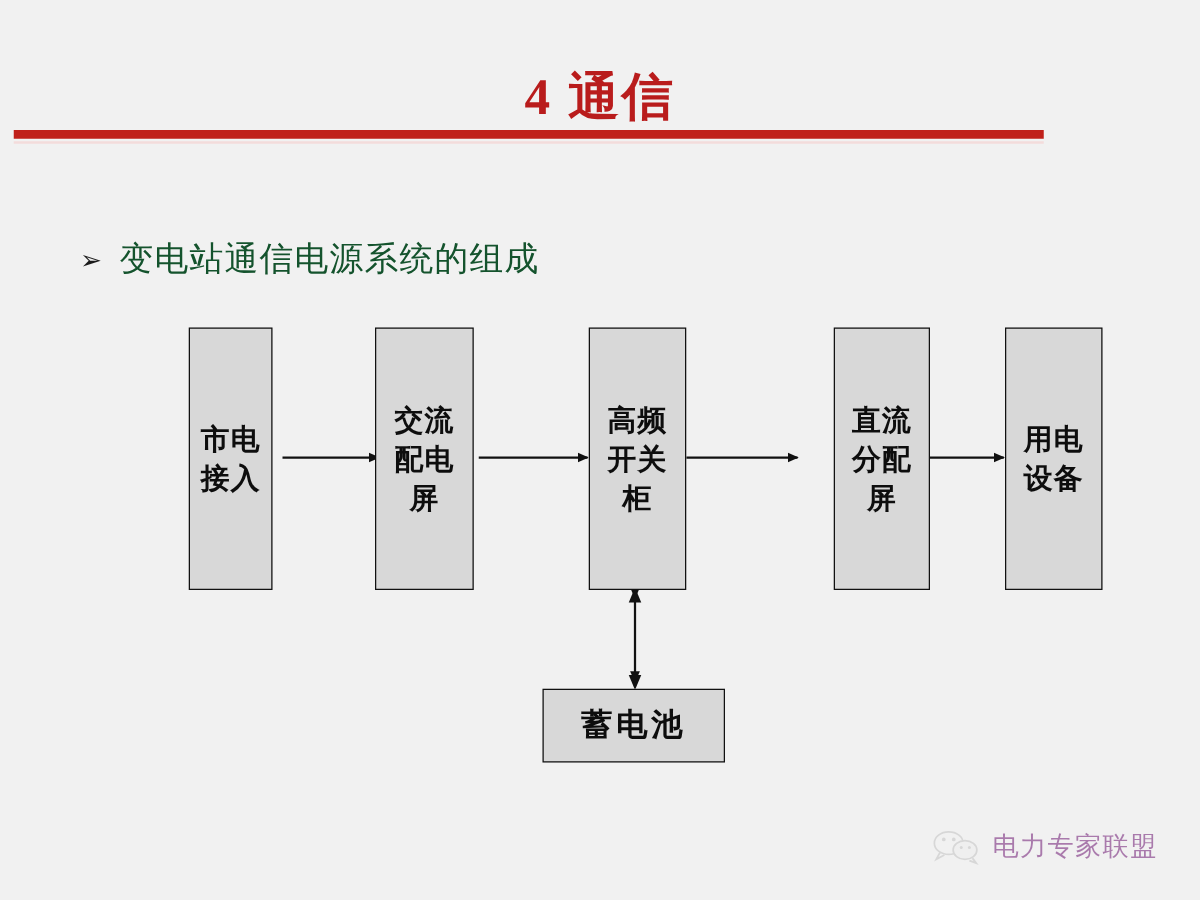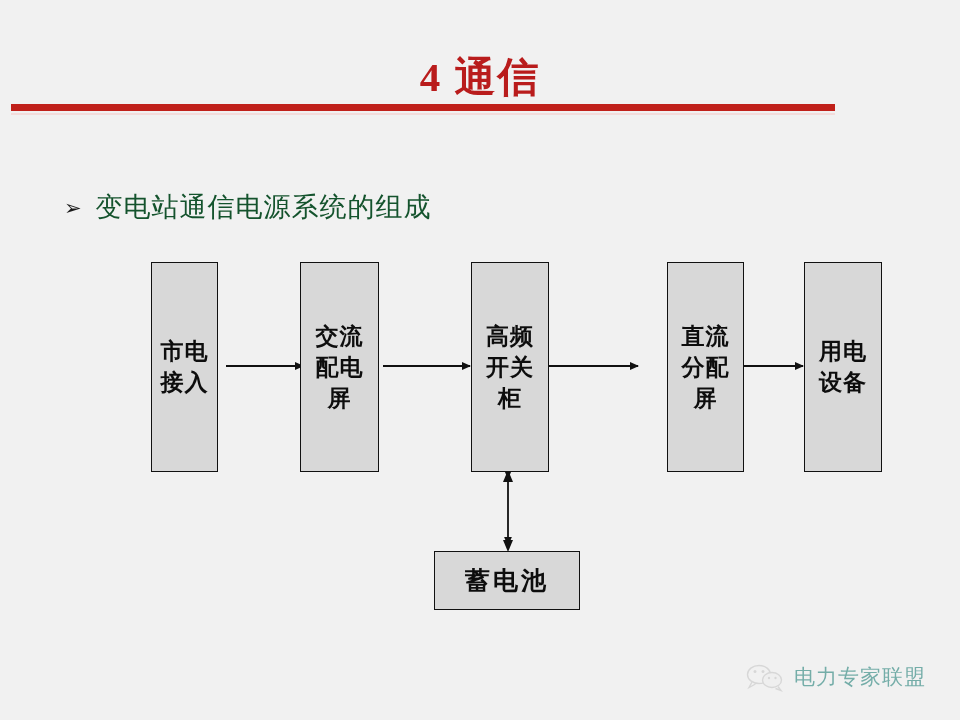--- a/index.html
+++ b/index.html
@@ -128,21 +128,21 @@
     top: 662px;
     display: flex;
     align-items: center;
     gap: 9px;
     opacity: 0.55;
   }
   .wm-icon { width: 40px; height: 30px; display: block; }
   .wm-text {
     font-family: Liberation Sans, sans-serif;
     font-size: 21px;
-    color: #0f766e;
+    color: #701a75;
     letter-spacing: 1px;
     white-space: pre;
   }
 </style>
 </head>
 <body>
 
 <div class="slide">
 
   <div class="slide-title">4 通信</div>

